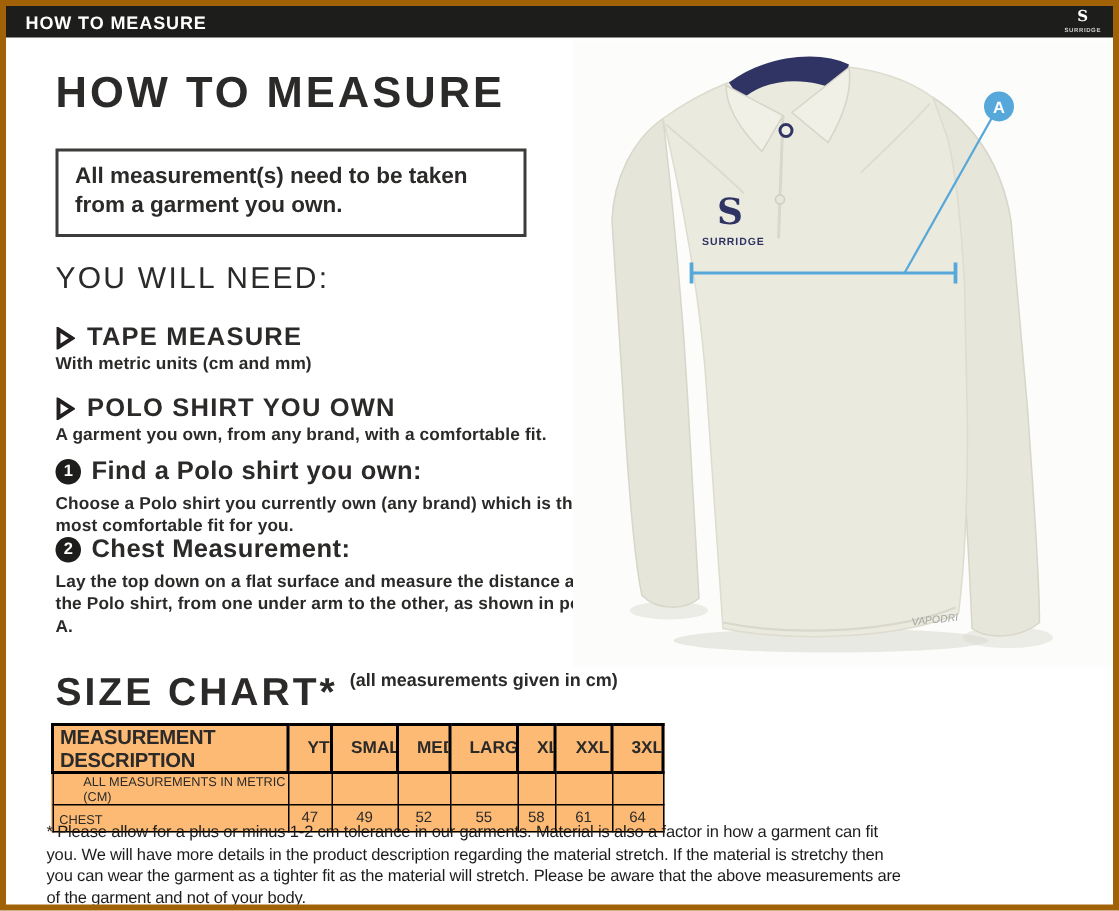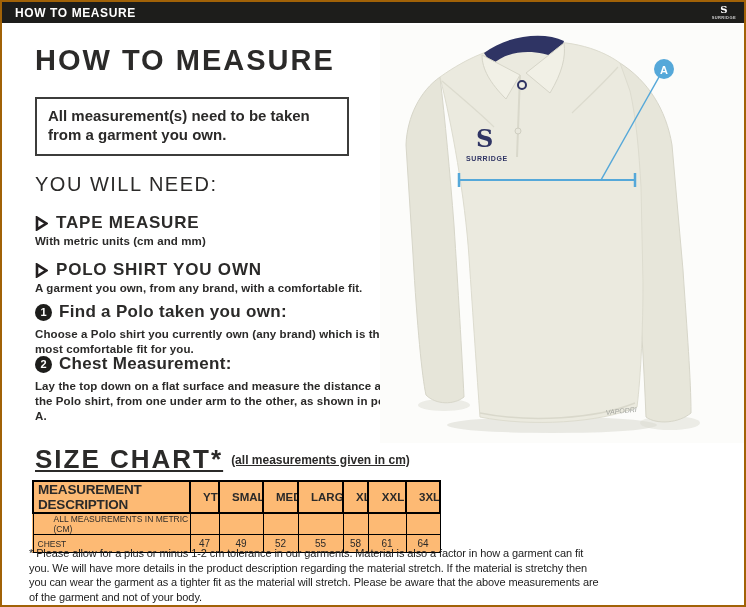--- a/index.html
+++ b/index.html
@@ -3,21 +3,21 @@
 <meta charset="utf-8">
 <style>
   * { box-sizing: border-box; margin: 0; padding: 0; }
   html, body { background: #ffffff; }
   body { font-family: "Liberation Sans", sans-serif; color: #2b2a29; }
 
   .page {
     position: absolute; left: 0; top: 0;
     width: 746px; height: 607px;
     background: #ffffff;
-    border: 2px solid #a16207;
+    border: 4px solid #a16207;
     overflow: hidden;
   }
 
   
   .topbar {
     position: absolute; left: 0; top: 0; right: 0; height: 21px;
     background: #1d1d1b;
     display: flex; align-items: center; justify-content: space-between;
     padding: 0 8px 0 13px;
   }
@@ -61,21 +61,21 @@
   .step-head { display: flex; align-items: center; gap: 7px; }
   .step-num {
     width: 17px; height: 17px; border-radius: 50%;
     background: #1d1d1b; color: #fff;
     font-size: 11px; font-weight: bold;
     display: flex; align-items: center; justify-content: center; flex: 0 0 auto;
   }
   .step-title { font-size: 17px; font-weight: bold; letter-spacing: .3px; }
   .step-desc { font-size: 11.5px; font-weight: bold; line-height: 1.32; margin-top: 5px; letter-spacing: .1px; }
 
-  .sc-heading { position: absolute; left: 33px; top: 442px; display: flex; align-items: center; gap: 8px; text-decoration: underline; }
+  .sc-heading { position: absolute; left: 33px; top: 442px; display: flex; align-items: flex-start; gap: 8px; }
   .sc-title { font-size: 26px; font-weight: bold; letter-spacing: 2px; }
   .sc-sub { font-size: 12px; font-weight: bold; }
 
   
   table.size-table {
     position: absolute; left: 30px; top: 478px;
     border-collapse: collapse; table-layout: fixed; width: 407px;
     background: #fdba74;
   }
   table.size-table td, table.size-table th { border: 1px solid #000; overflow: hidden; }
@@ -127,21 +127,21 @@
         <path d="M2 1.6 L11.2 7.5 L2 13.4 Z" fill="#ffffff" stroke="#231f20" stroke-width="2.6" stroke-linejoin="miter"></path>
       </svg>
       <span class="need-label">POLO SHIRT YOU OWN</span>
     </div>
     <div class="need-desc">A garment you own, from any brand, with a comfortable fit.</div>
   </div>
 
   <div class="step one">
     <div class="step-head">
       <span class="step-num">1</span>
-      <span class="step-title">Find a Polo taken you own:</span>
+      <span class="step-title">Find a Polo shirt you own:</span>
     </div>
     <div class="step-desc">Choose a Polo shirt you currently own (any brand) which is the most comfortable fit for you.</div>
   </div>
 
   <div class="step two">
     <div class="step-head">
       <span class="step-num">2</span>
       <span class="step-title">Chest Measurement:</span>
     </div>
     <div class="step-desc">Lay the top down on a flat surface and measure the distance across the Polo shirt, from one under arm to the other, as shown in point A.</div>

